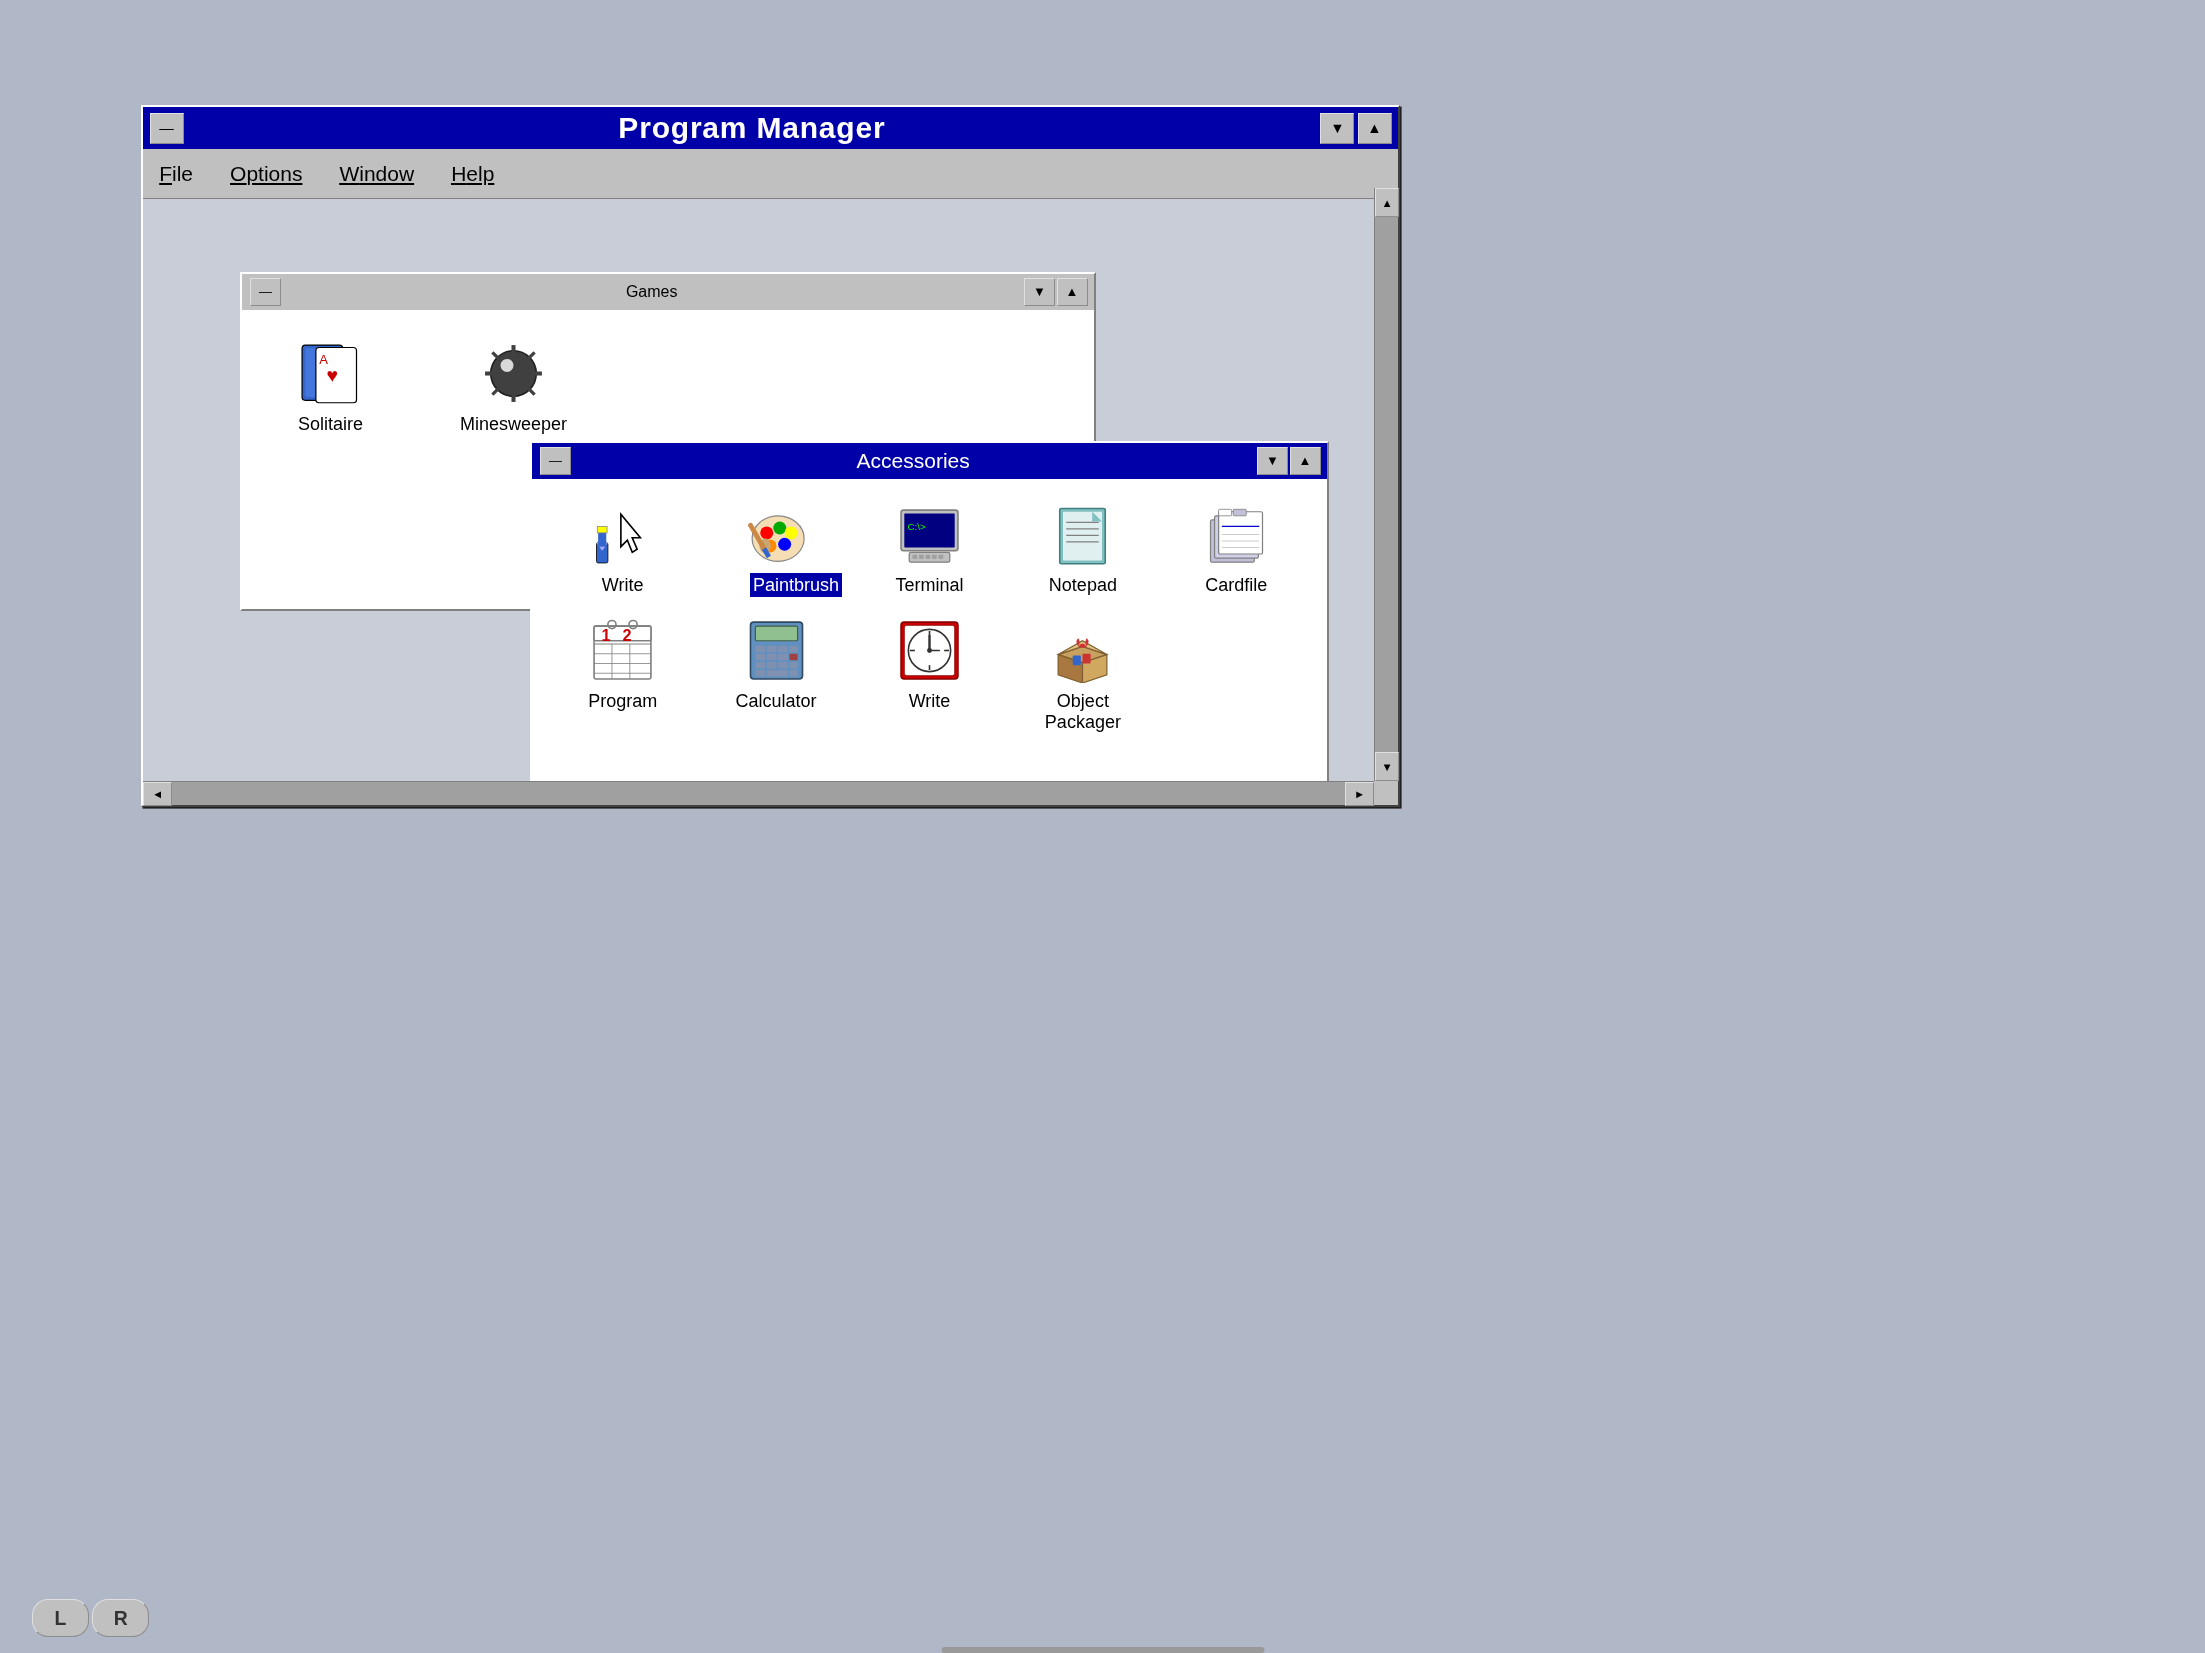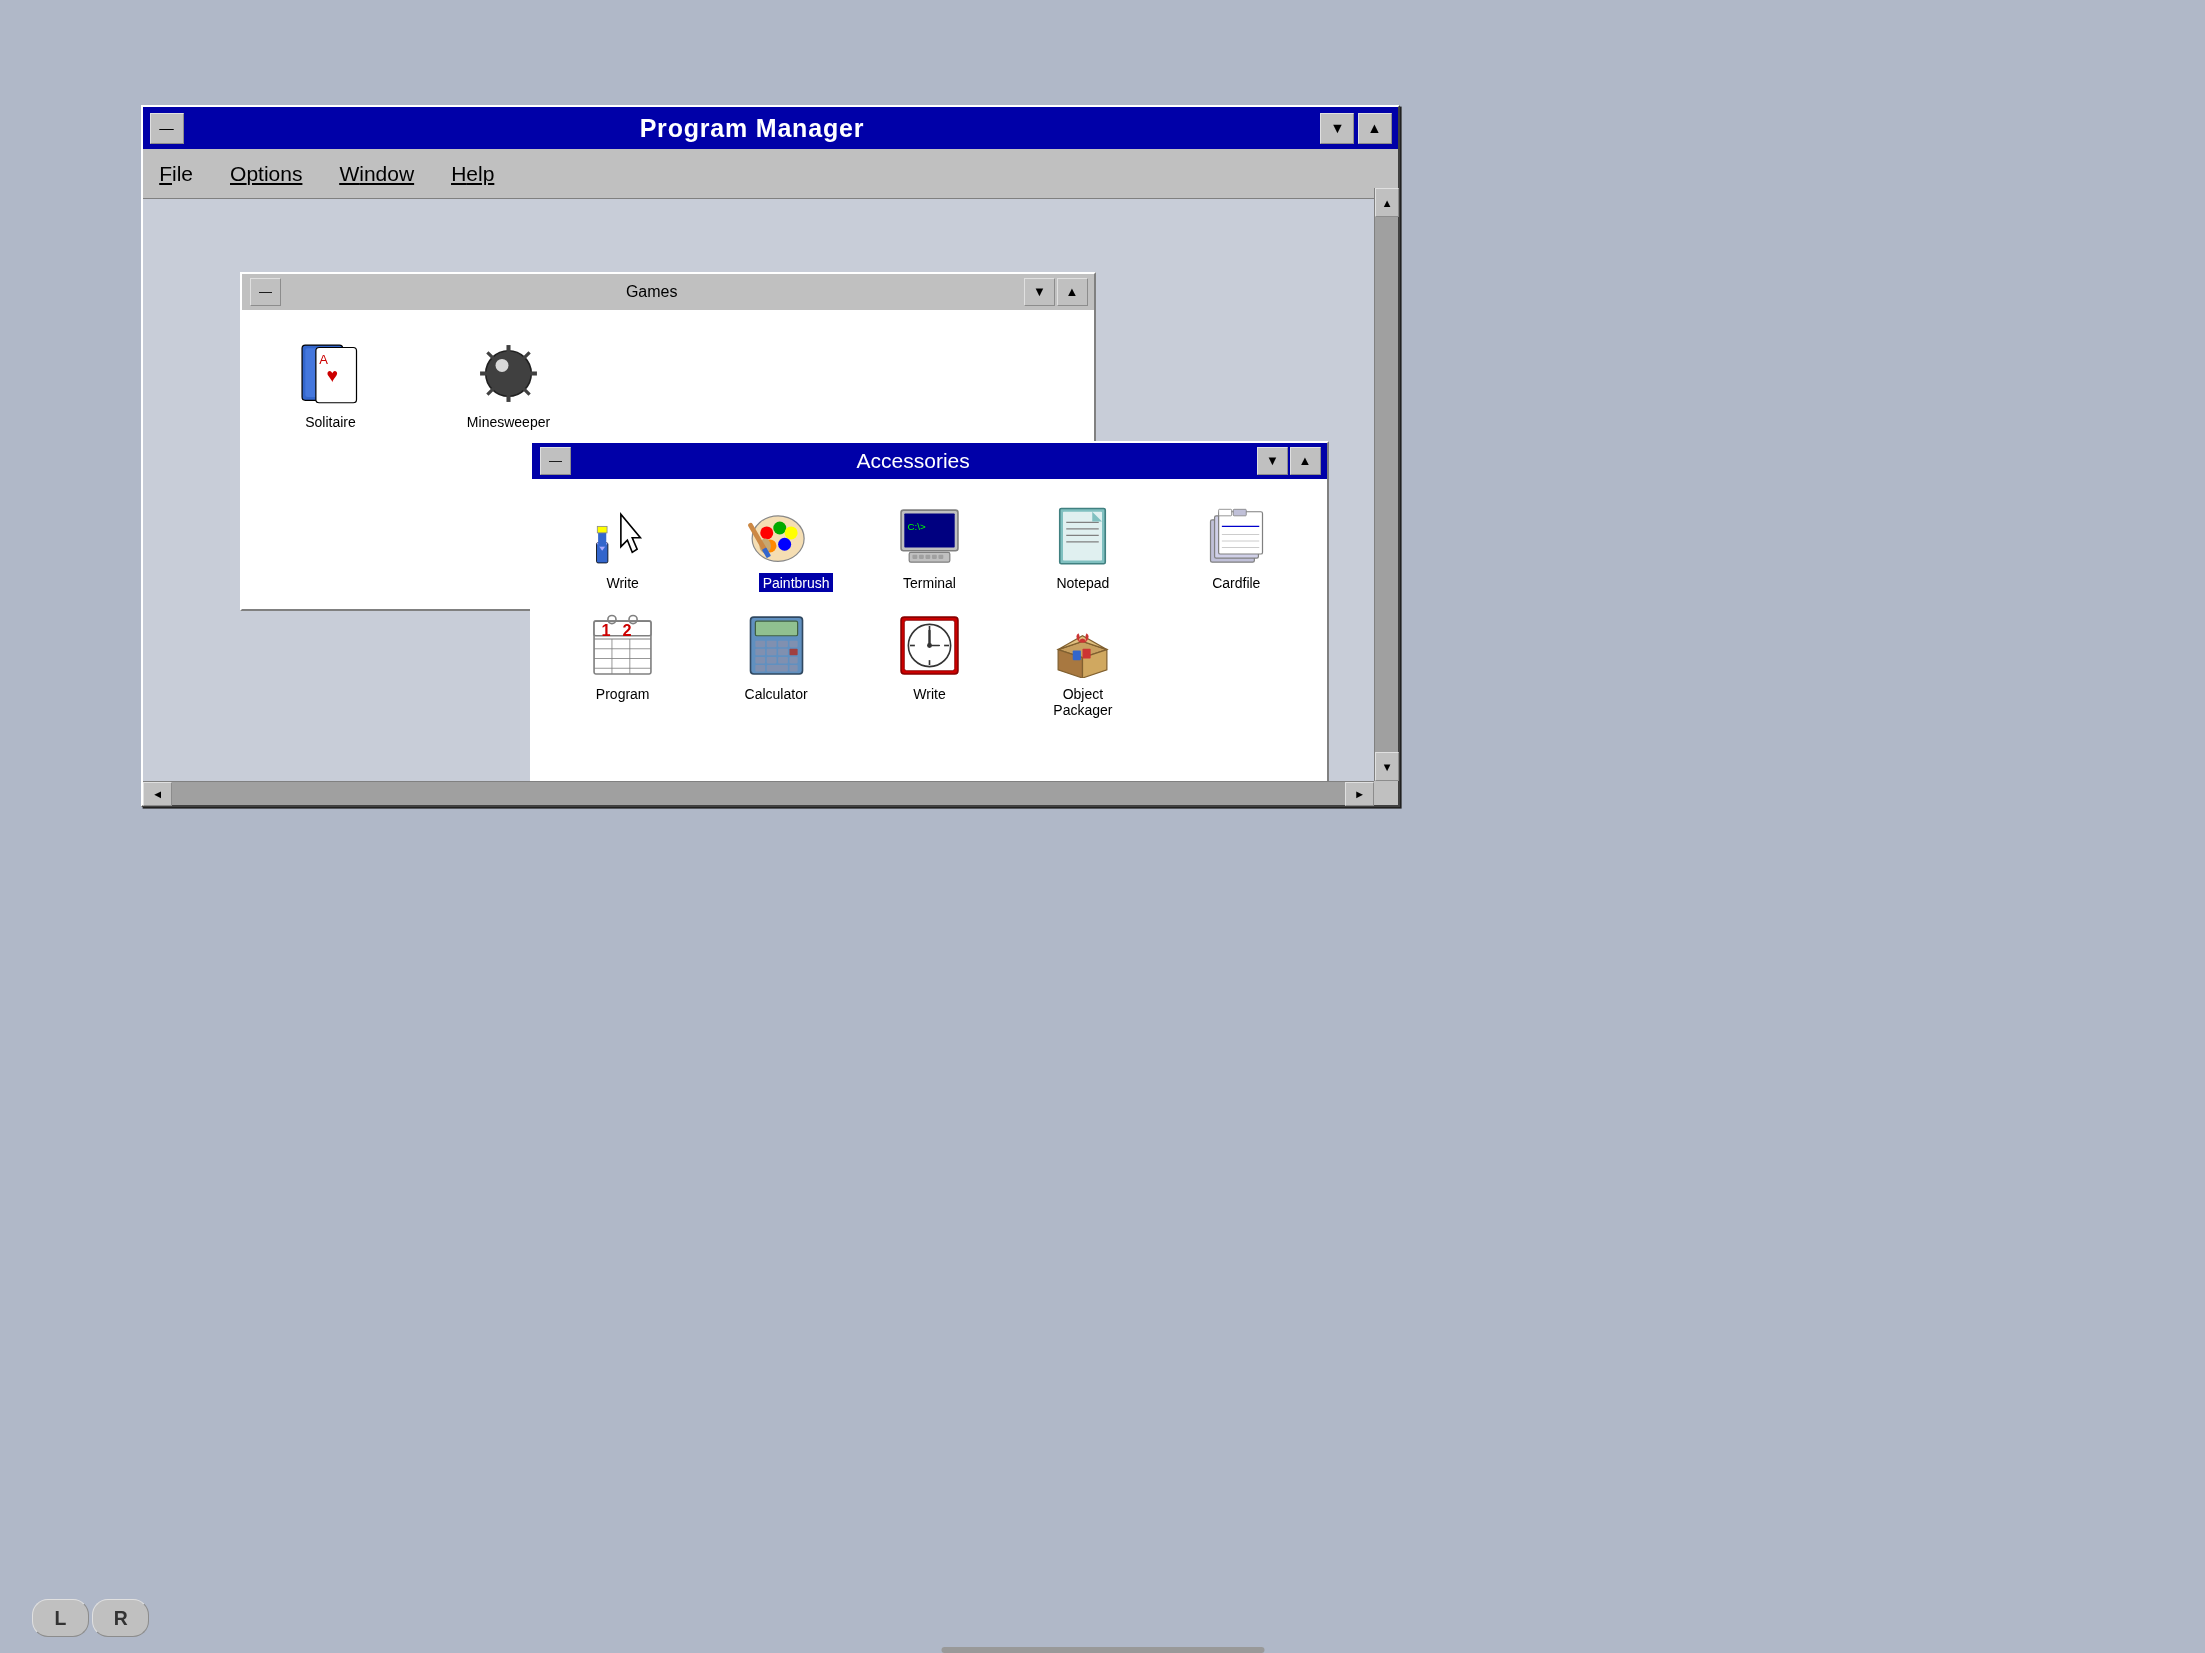--- a/index.html
+++ b/index.html
@@ -60,21 +60,21 @@
       color: white;
       display: flex;
       align-items: center;
       justify-content: space-between;
       padding: 0 6.5px;
       height: 42px;
       position: relative;
     }
 
     .title-bar-text {
-      font-size: 25px;
+      font-size: 30px;
       font-weight: bold;
       flex: 1;
       text-align: center;
       letter-spacing: 0.8px;
     }
 
     .title-bar-controls {
       display: flex;
       gap: 3.2px;
       align-items: center;
@@ -234,21 +234,21 @@
     }
 
     .icon-img {
       width: 65px;
       height: 65px;
       margin-bottom: 6.5px;
       position: relative;
     }
 
     .icon-label {
-      font-size: 14px;
+      font-size: 18px;
       text-align: center;
       color: #000;
       padding: 1.6px 3.2px;
     }
 
     
     .small-title-btn {
       width: 31px;
       height: 27.4px;
       background: #c0c0c0;

